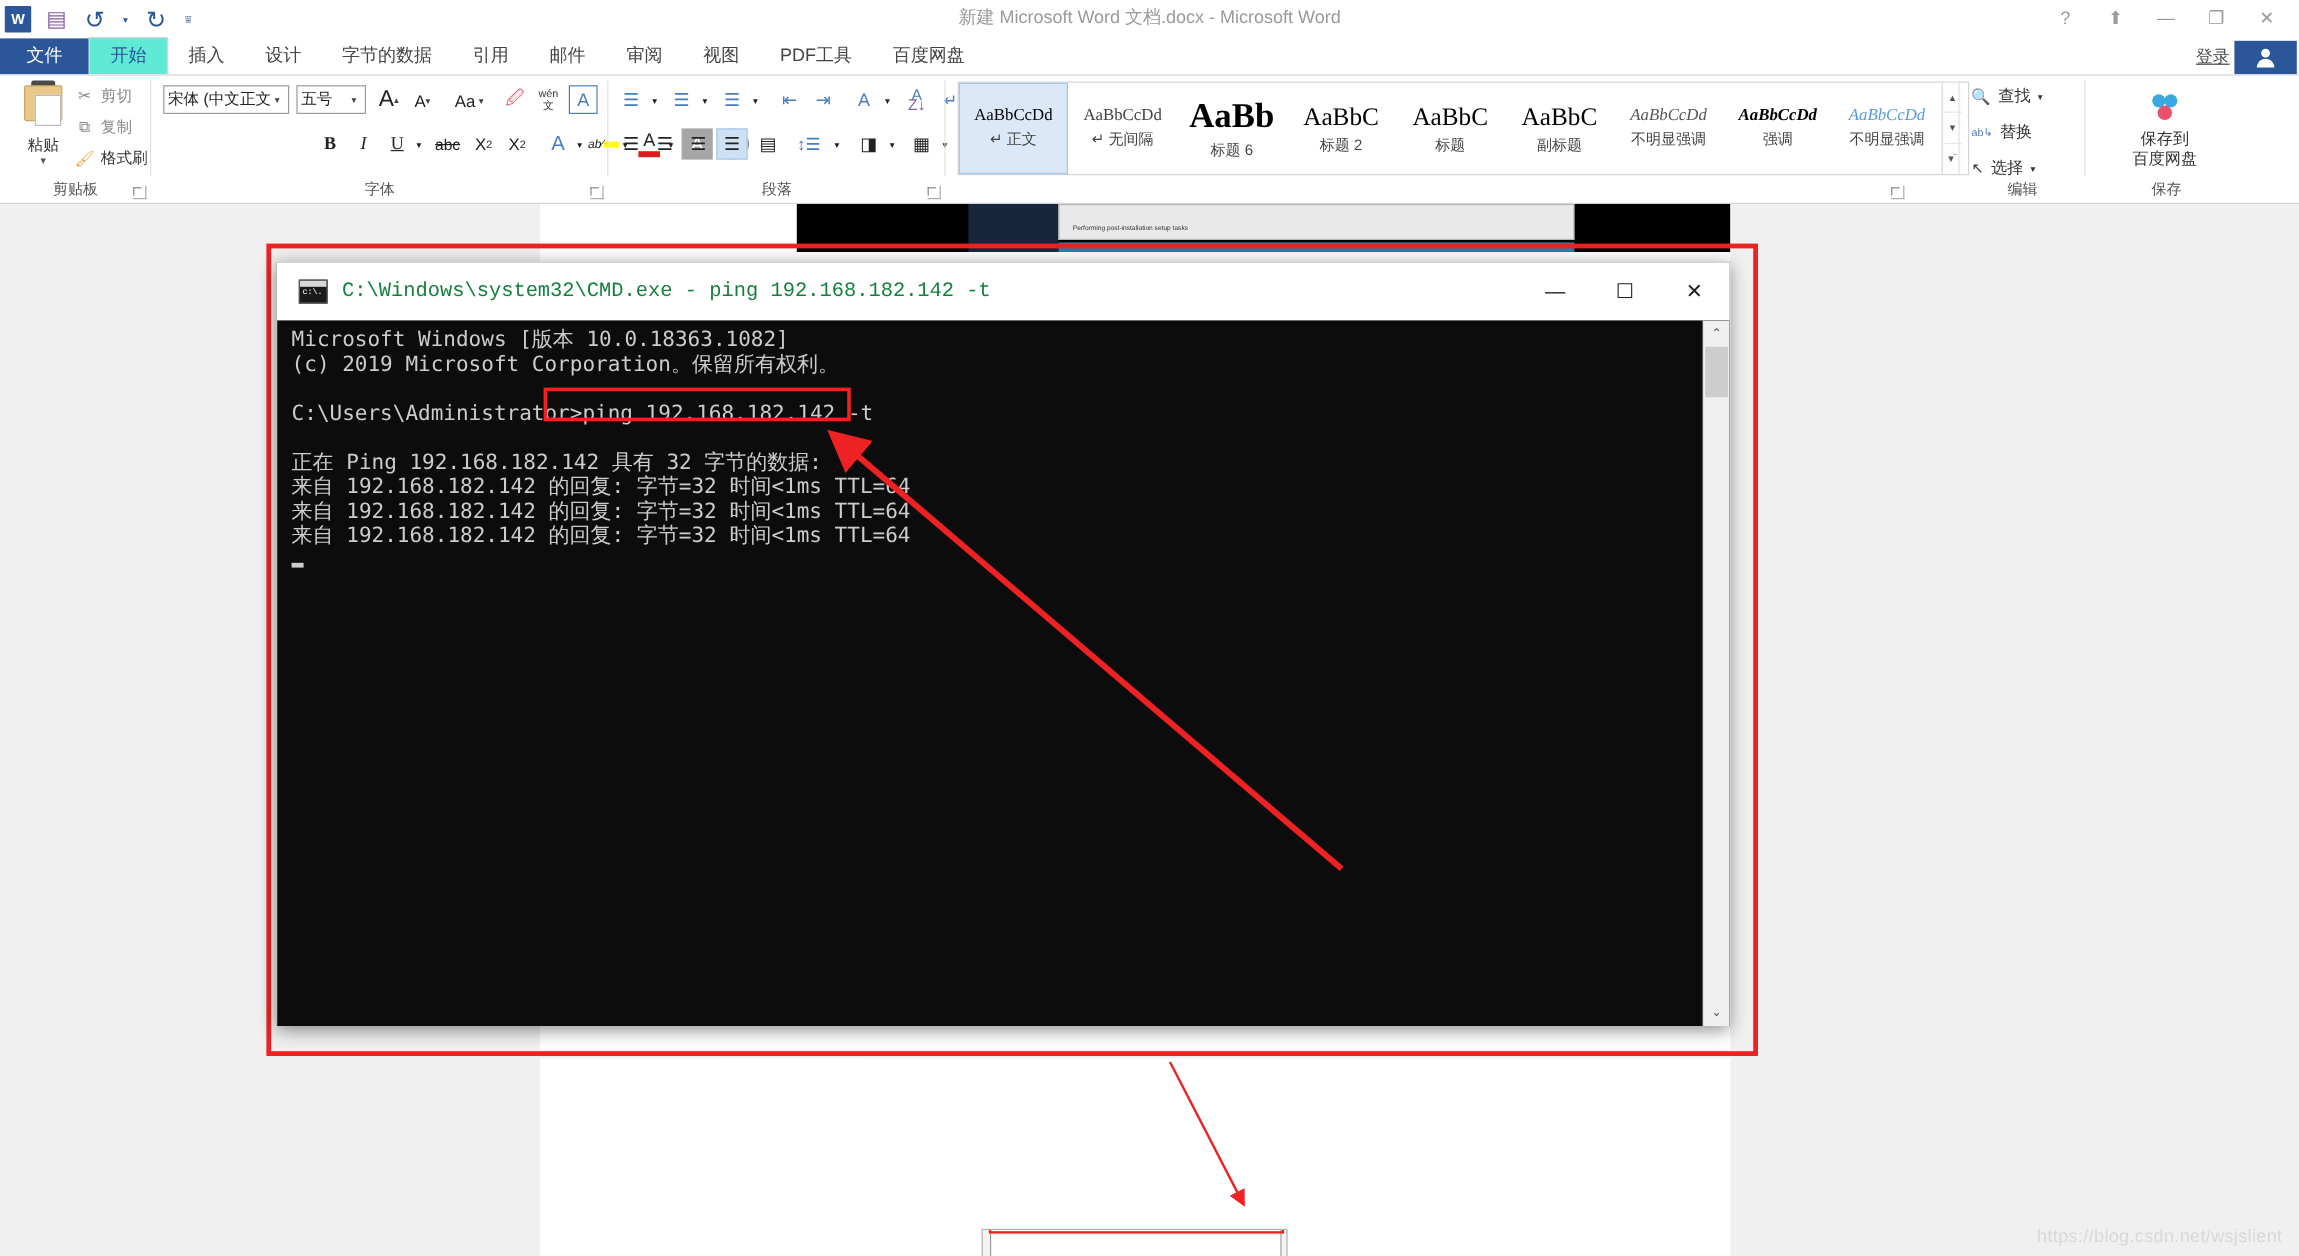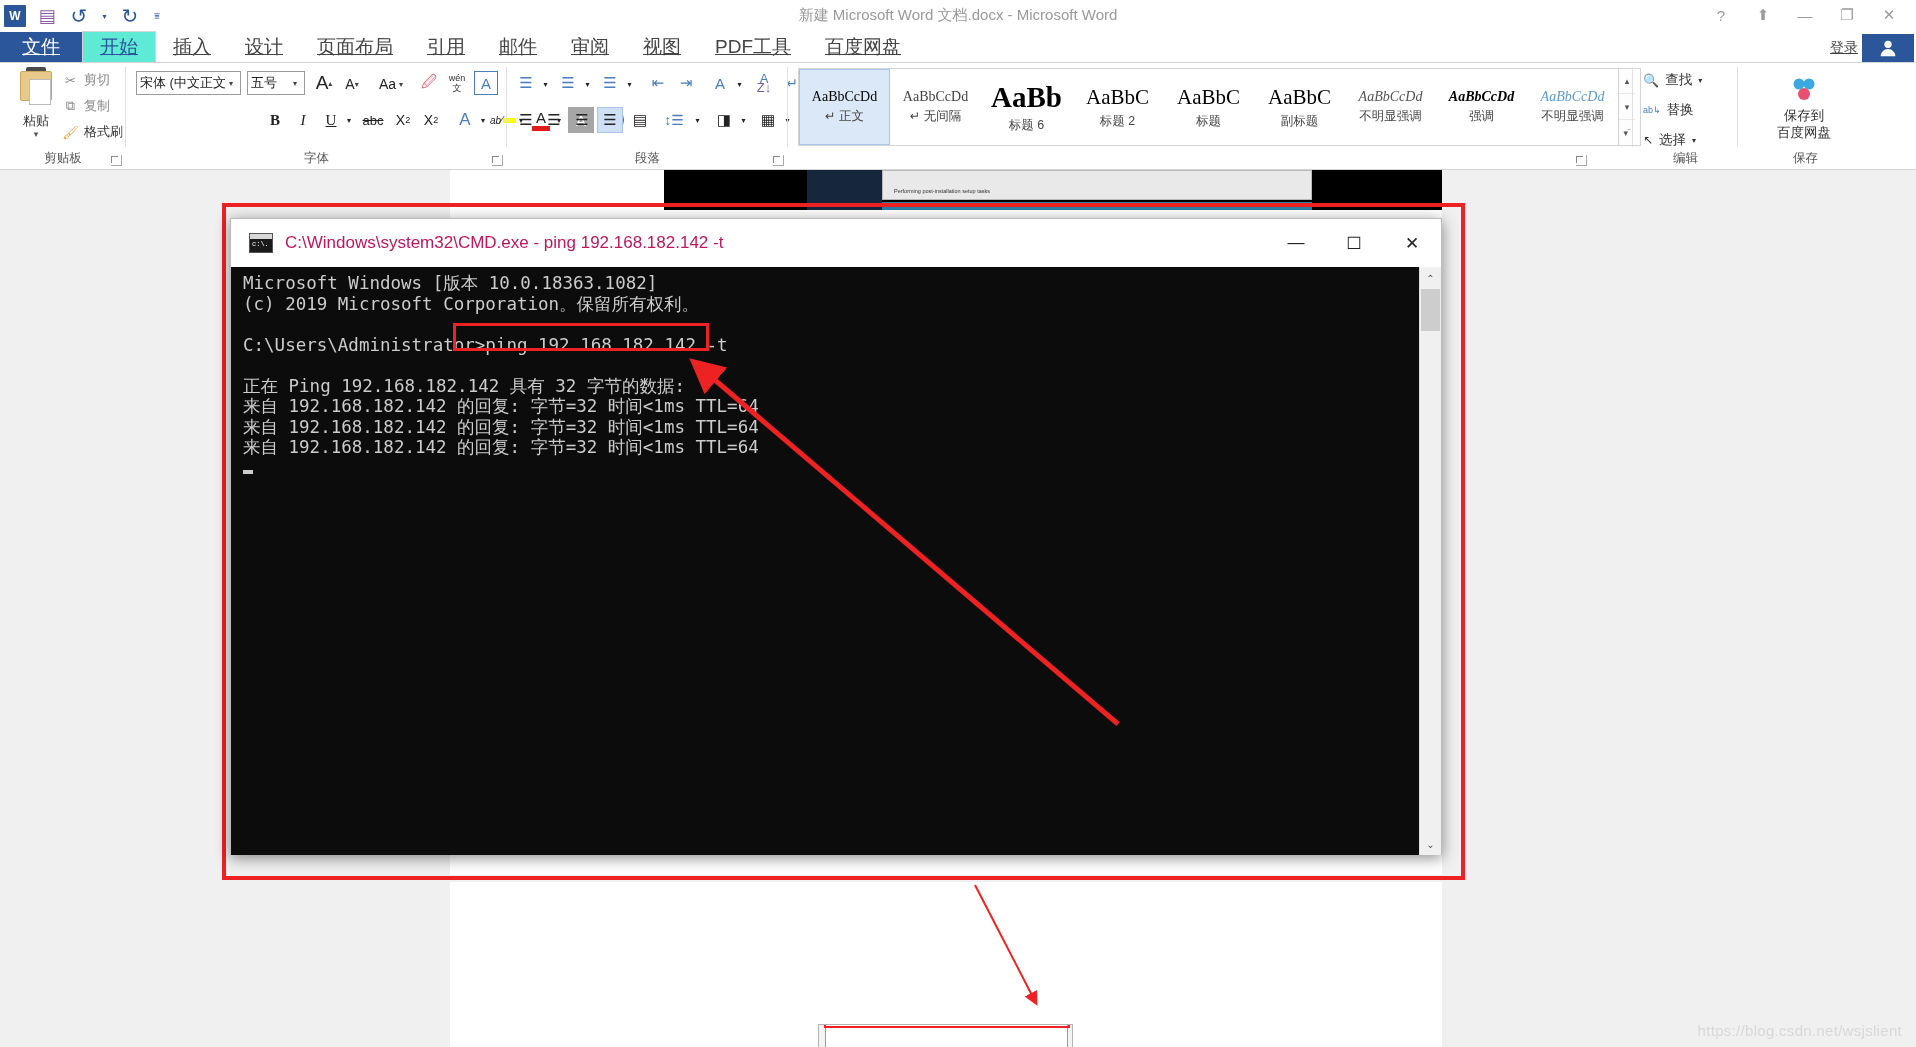--- a/index.html
+++ b/index.html
@@ -18,21 +18,21 @@
   .wordlogo{width:22px;height:22px;background:#2b579a;color:#fff;font-size:12px;font-weight:bold;
             display:flex;align-items:center;justify-content:center;border-radius:1px;}
   .doc-title{position:absolute;left:0;top:0;width:1916px;height:30px;line-height:30px;text-align:center;
              font-size:15px;color:#9a9a9a;}
   .winctl{position:absolute;right:6px;top:0;height:30px;display:flex;align-items:center;gap:0px;}
   .winctl div{width:42px;height:30px;display:flex;align-items:center;justify-content:center;font-size:15px;color:#9b9b9b;}
 
   
   .tabrow{position:absolute;left:0;top:32px;width:1916px;height:30px;background:#fff;}
   .tabs{position:absolute;left:0;top:0;display:flex;align-items:flex-end;height:30px;}
-  .tab{height:30px;line-height:30px;padding:0 17px;font-size:19px;color:#444;cursor:default;white-space:nowrap;text-decoration:underline;}
+  .tab{height:30px;line-height:30px;padding:0 17px;font-size:15px;color:#444;cursor:default;white-space:nowrap;}
   .tab.file{background:#2b579a;color:#fff;padding:0 22px;}
   .tab.active{background:#5eead4;border:1px solid #d4d4d4;border-bottom:none;color:#2b579a;height:31px;line-height:30px;}
   .signin{position:absolute;right:58px;top:0;height:30px;line-height:30px;font-size:14px;color:#444;text-decoration:underline;}
   .avatar{position:absolute;right:2px;top:2px;width:52px;height:28px;background:#2b579a;display:flex;align-items:center;justify-content:center;}
   .avatar svg{width:22px;height:22px;}
 
   
   .ribbon{position:absolute;left:0;top:62px;width:1916px;height:108px;background:#fff;
           border-top:1px solid #d4d4d4;border-bottom:1px solid #d4d4d4;}
   .grp{position:absolute;top:0;height:106px;}
@@ -82,21 +82,21 @@
   .bgshot{position:absolute;overflow:hidden;}
   .watermark{position:absolute;right:14px;bottom:8px;font-size:15px;color:#d8d8d8;letter-spacing:.3px;}
 
   
   .redbox{position:absolute;border:4px solid #ee2222;}
   .cmdwin{position:absolute;background:#fff;box-shadow:0 3px 14px rgba(0,0,0,.45);border:1px solid #bdbdbd;}
   .cmd-title{height:48px;display:flex;align-items:center;background:#fff;}
   .cmd-icon{width:24px;height:20px;margin-left:18px;margin-right:12px;background:#1a1a1a;border:1px solid #555;position:relative;}
   .cmd-icon::before{content:"";position:absolute;left:0;top:0;right:0;height:5px;background:#d8d8d8;}
   .cmd-icon::after{content:"c:\\.";position:absolute;left:2px;top:6px;font-size:7px;color:#fff;font-family:"Liberation Mono",monospace;}
-  .cmd-title-txt{font-size:17px;color:#be185d;}
+  .cmd-title-txt{font-size:17px;color:#15803d;font-family:Liberation Mono, monospace;}
   .cmd-ctl{margin-left:auto;display:flex;}
   .cmd-ctl div{width:58px;height:48px;display:flex;align-items:center;justify-content:center;font-size:17px;color:#222;}
   .cmd-body{position:relative;background:#0c0c0c;overflow:hidden;}
   .cmd-text{position:absolute;left:12px;top:6px;right:30px;color:#cccccc;
             font-family:"DejaVu Sans Mono","Liberation Mono",monospace;font-size:17.5px;line-height:20.5px;white-space:pre;}
   .cursor{display:inline-block;width:10px;height:4px;background:#ccc;vertical-align:baseline;}
   .cmd-sb{position:absolute;right:0;top:0;bottom:0;width:22px;background:#f0f0f0;border-left:1px solid #e0e0e0;}
   .cmd-sb .ar{height:22px;display:flex;align-items:center;justify-content:center;font-size:10px;color:#555;}
   .cmd-sb .ar.bot{position:absolute;bottom:0;width:100%;}
   .cmd-sb .thumb{position:absolute;top:22px;left:1px;right:1px;height:42px;background:#cdcdcd;}
@@ -132,21 +132,21 @@
     <div>✕</div>
   </div>
 </div>
 
 <div class="tabrow">
   <div class="tabs">
     <div class="tab file">文件</div>
     <div class="tab active">开始</div>
     <div class="tab">插入</div>
     <div class="tab">设计</div>
-    <div class="tab">页面布局</div>
+    <div class="tab">字节的数据</div>
     <div class="tab">引用</div>
     <div class="tab">邮件</div>
     <div class="tab">审阅</div>
     <div class="tab">视图</div>
     <div class="tab">PDF工具</div>
     <div class="tab">百度网盘</div>
   </div>
   <div class="signin">登录</div>
   <div class="avatar">
     <svg viewBox="0 0 24 24" fill="#ffffff">

